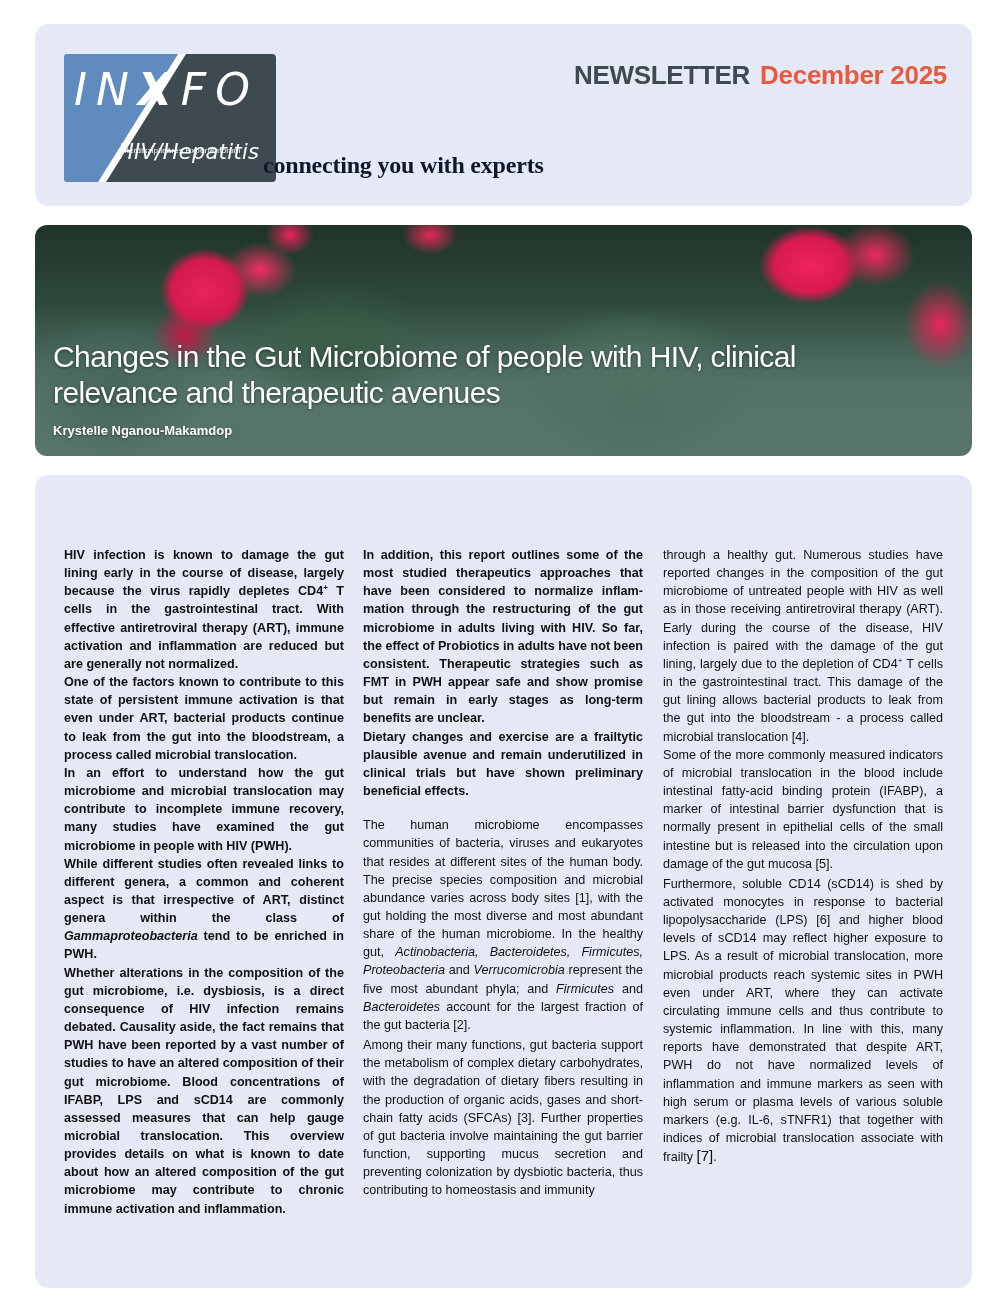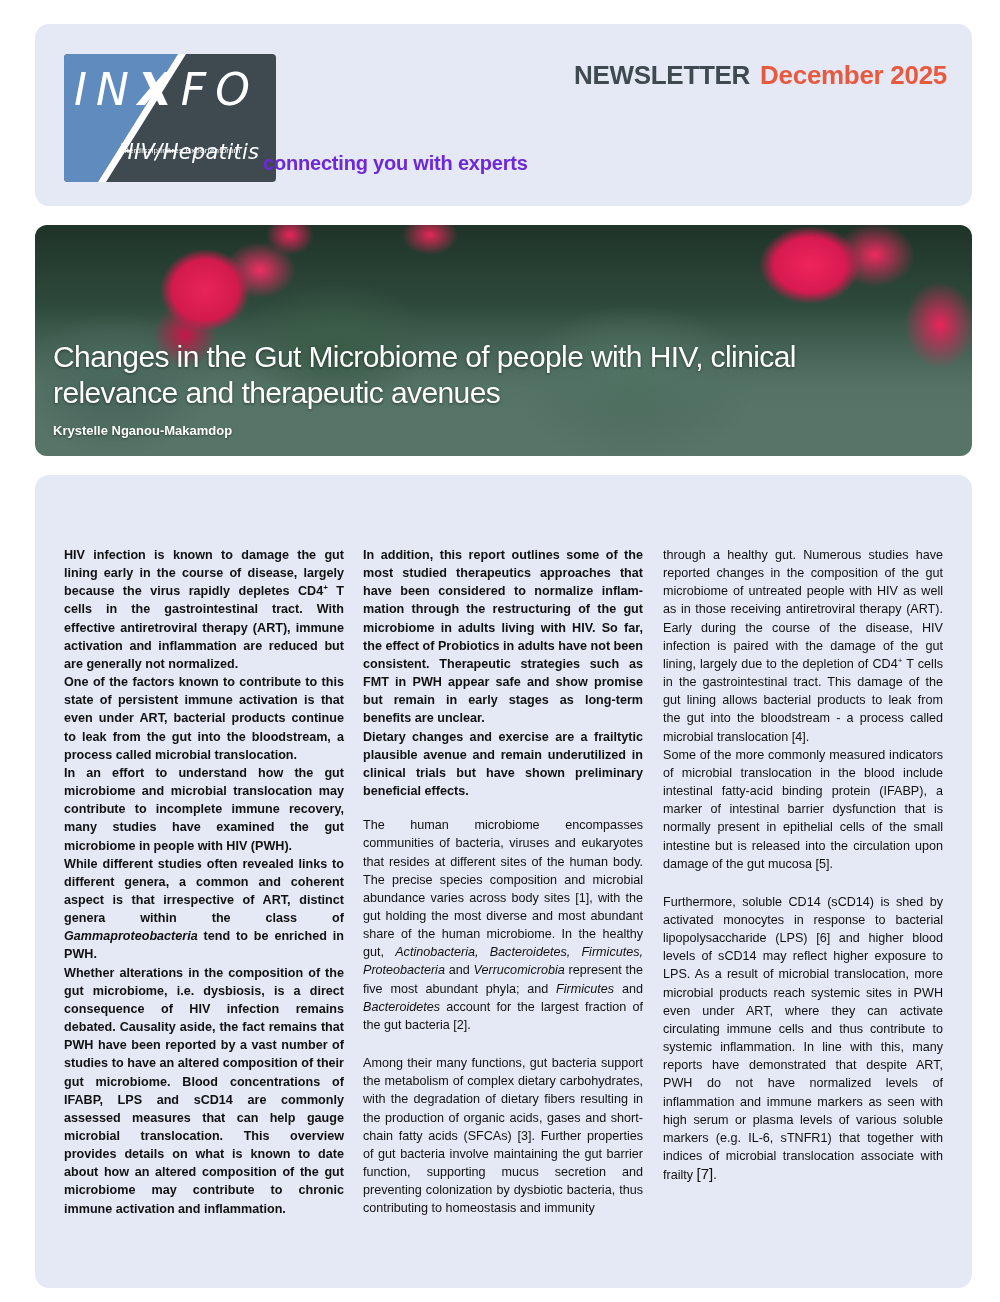--- a/index.html
+++ b/index.html
@@ -24,22 +24,23 @@
   .logo .logo-main b { font-weight: 700; font-style: italic; }
   .logo .logo-sub {
     position: absolute; left: 56px; top: 92px; font-size: 8px; color: #fff; 
     letter-spacing: 0.2px;
   }
   .logo .logo-hiv {
     position: absolute; left: 54px; top: 86px; font-size: 21px; color: #fff; font-style: italic;
     font-family: "DejaVu Sans", sans-serif; font-weight: 300; letter-spacing: 0.3px;
   }
   .tagline {
-    position: absolute; left: 263px; top: 152px; font-size: 20px; font-weight: bold; color: #6d28d9;
+    position: absolute; left: 263px; top: 152px; font-size: 24px; font-weight: bold; color: #0f172a;
     letter-spacing: -0.2px;
+    font-family: Liberation Serif, serif;
   }
   .newsletter-title {
     position: absolute; right: 53px; top: 60px; font-size: 26px; font-weight: bold; white-space: nowrap;
     letter-spacing: -0.3px;
   }
   .newsletter-title .nl { color: #3e4950; }
   .newsletter-title .date { color: #e85a3f; margin-left: 10px; }
 
   
   .hero {
@@ -75,21 +76,21 @@
 
   
   .col {
     position: absolute; top: 546px; width: 280px; font-size: 12.6px; line-height: 18.15px;
     text-align: justify; hyphens: manual;
   }
   #col1 { left: 64px; font-weight: bold; }
   #col2 { left: 363px; }
   #col3 { left: 663px; top: 546px; }
   .col p { margin: 0; }
-  .col p.gap { margin-top: 20px; }
+  .col p.gap { margin-top: 2px; }
   .col .b { font-weight: bold; }
   .col em { font-style: italic; }
   .col sup { font-size: 8px; line-height: 0; vertical-align: super; }
   .col .bigref { font-size: 15px; }
 </style>
 </head>
 <body>
 
 <div class="panel" id="header-panel"></div>
 

